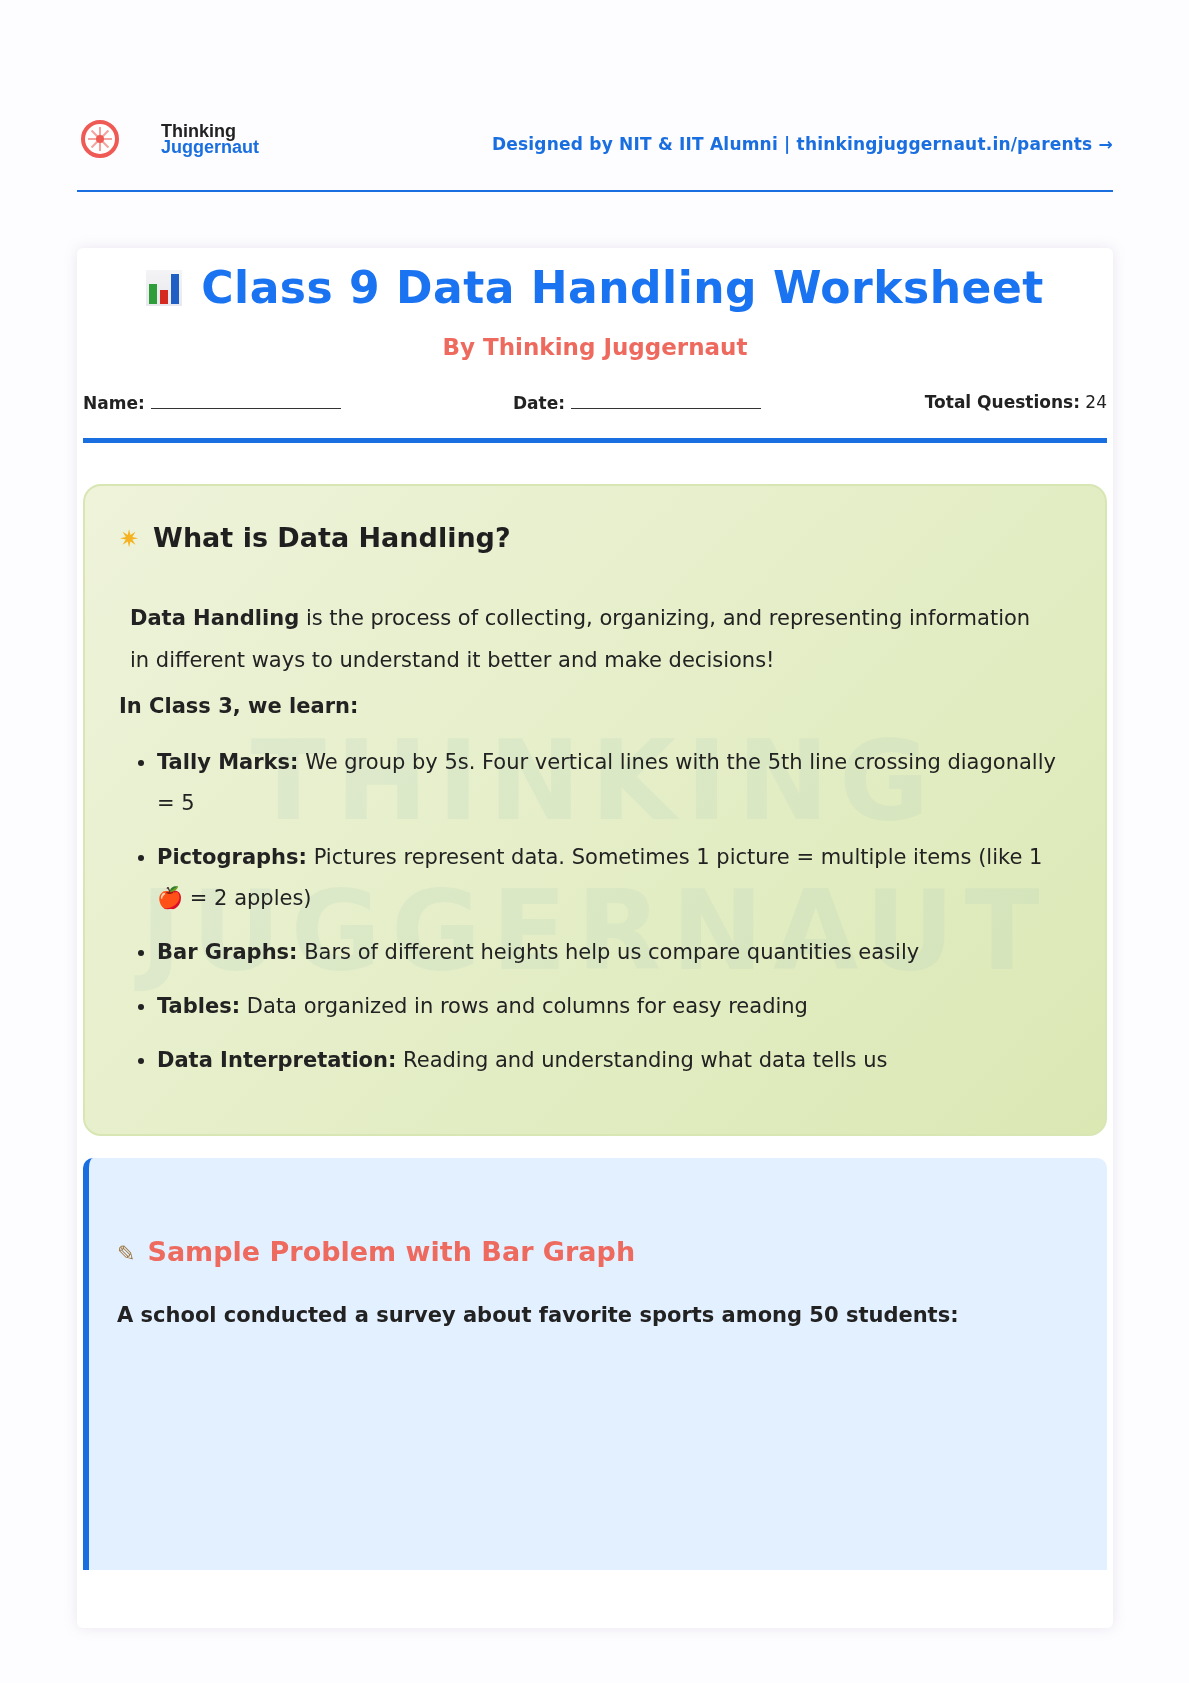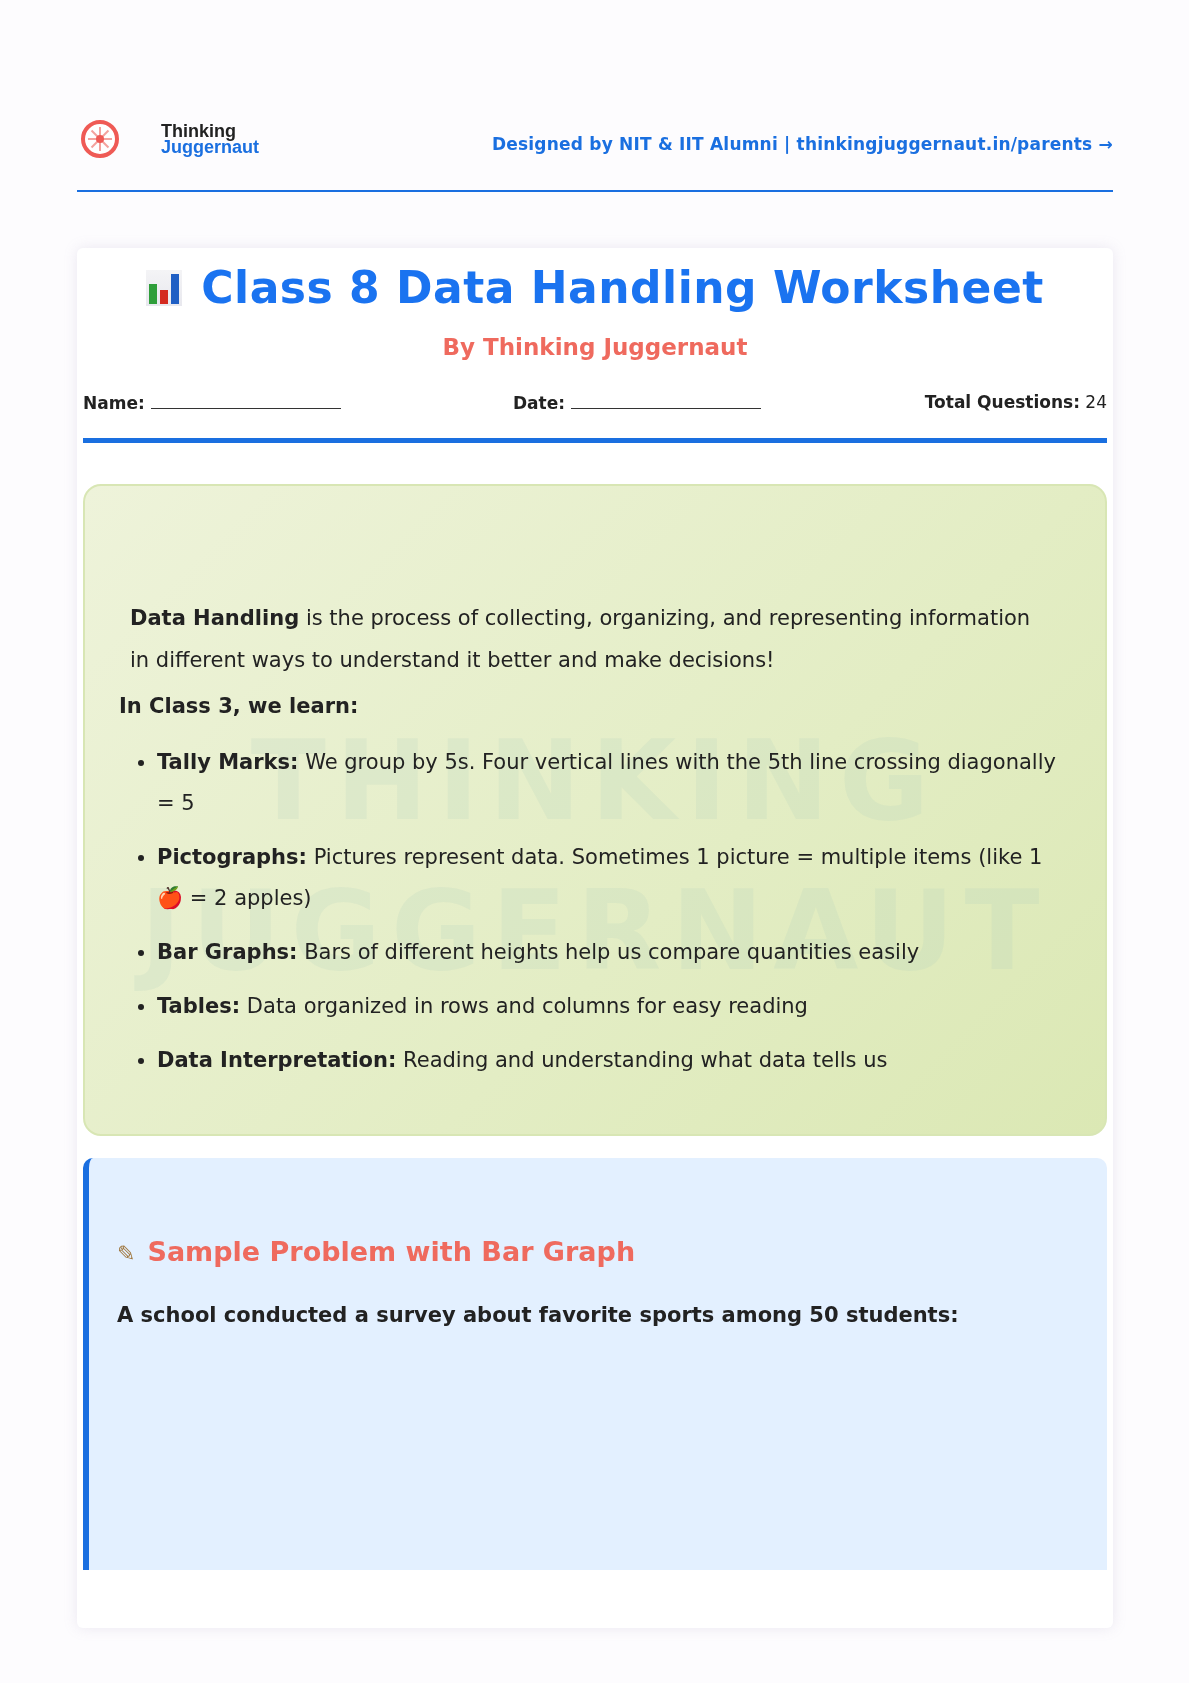--- a/index.html
+++ b/index.html
@@ -163,40 +163,43 @@
   <a class="header-link">Designed by NIT &amp; IIT Alumni | thinkingjuggernaut.in/parents →</a>
 </div>
 
 <div class="page-card">
   <div class="title-row">
     <span class="chart-icon">
       <i style="left:3px;height:20px;background:#2f9e3a;"></i>
       <i style="left:14px;height:14px;background:#d42a20;"></i>
       <i style="left:25px;height:30px;background:#1f5fc4;"></i>
     </span>
-    <h1 class="title-text" style="margin:0;">Class 8 Data Handling Worksheet</h1>
+    <h1 class="title-text" style="margin:0;">Class 9 Data Handling Worksheet</h1>
   </div>
   <div class="subtitle">By Thinking Juggernaut</div>
 
   <div class="meta-row">
     <span class="name-field">
       <b>Name:</b><span class="blank-line"></span>
     </span>
     <span class="date-field">
       <b>Date:</b><span class="blank-line"></span>
     </span>
     <span class="total-field">
       <b>Total Questions:</b>
       <span>24</span>
     </span>
   </div>
   <div class="title-divider"></div>
 
   <div class="intro-box">
     <div class="watermark">THINKING JUGGERNAUT</div>
+    <h2 class="intro-heading" style="margin:0;">
+      <span class="star">✷</span><span>What is Data Handling?</span>
+    </h2>
     <p class="intro-para" style="margin:11px;">
       <b>Data Handling</b><span> is the process of collecting, organizing, and representing information in different ways to understand it better and make decisions!</span>
     </p>
     <div class="intro-sub">In Class 3, we learn:</div>
     <ul class="intro-list">
       <li>
         <b>Tally Marks:</b><span> We group by 5s. Four vertical lines with the 5th line crossing diagonally = 5</span>
       </li>
       <li>
         <b>Pictographs:</b><span> Pictures represent data. Sometimes 1 picture = multiple items (like 1 </span><span class="apple">🍎</span><span> = 2 apples)</span>

